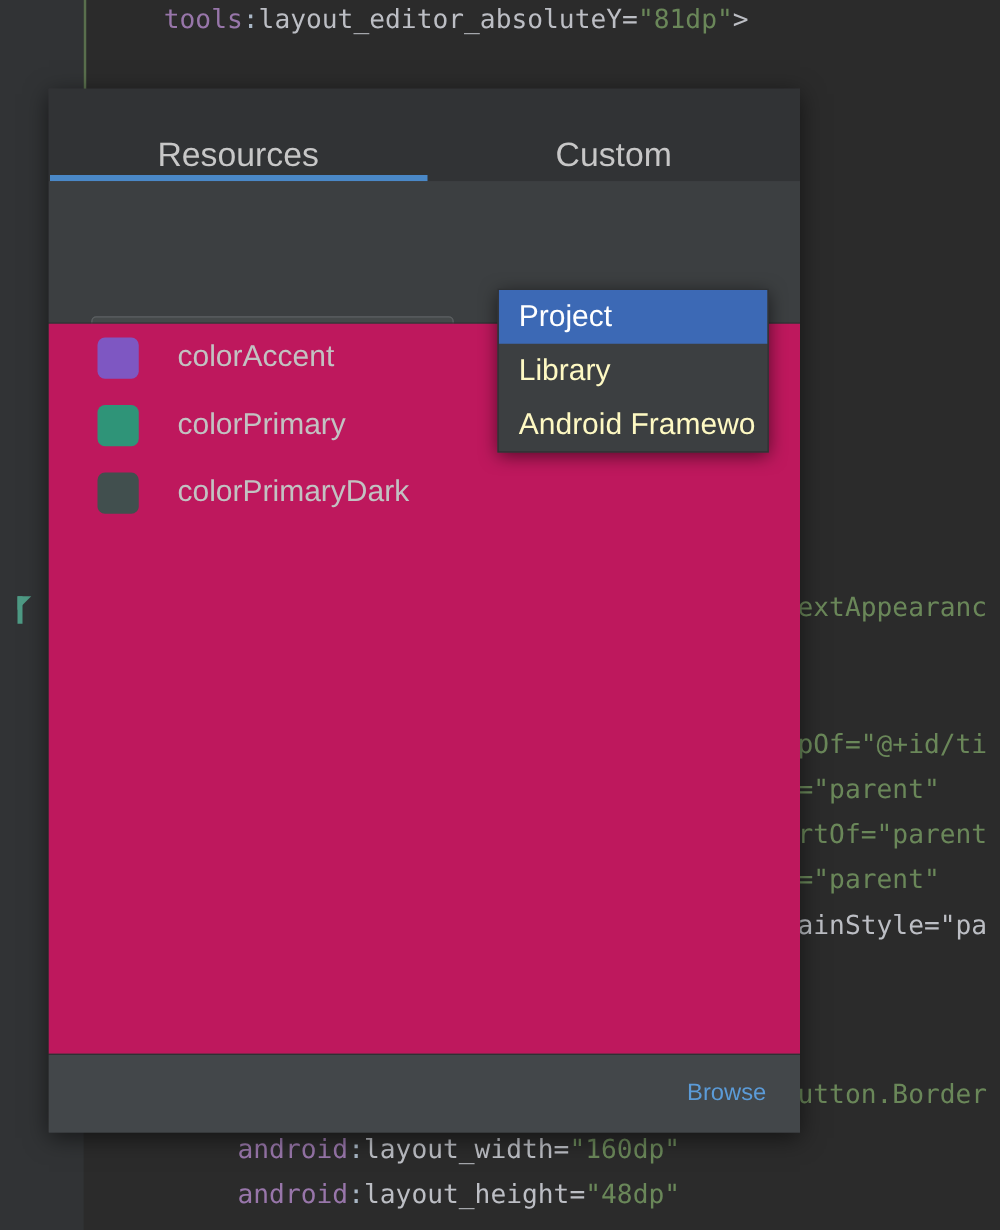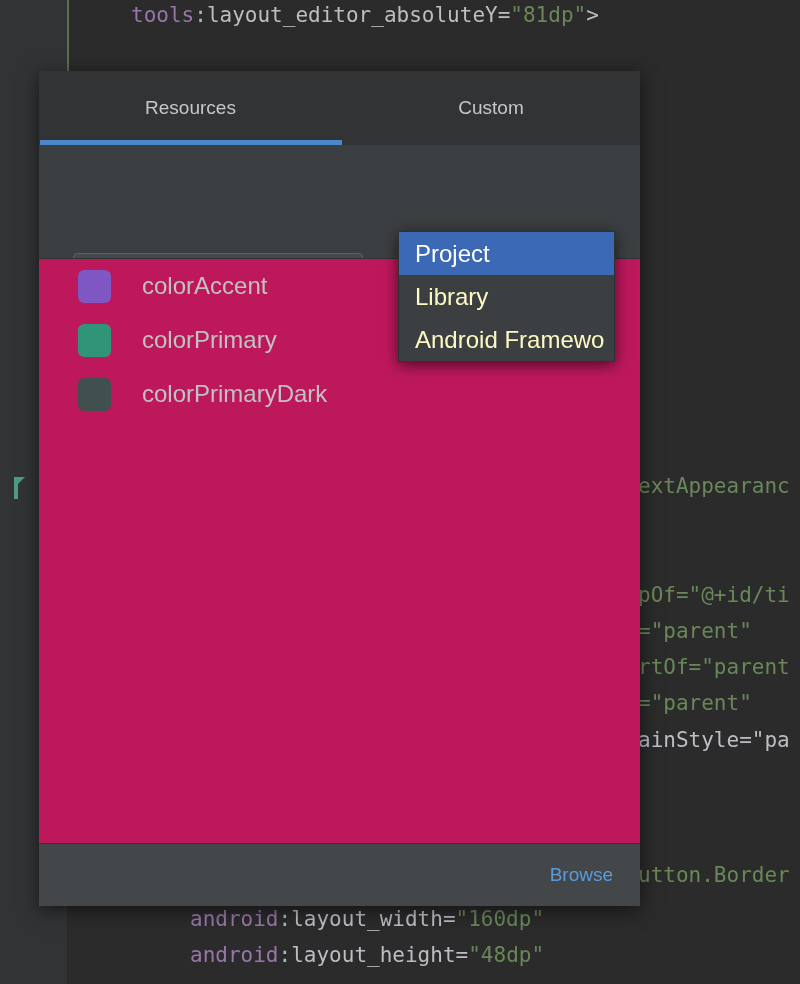--- a/index.html
+++ b/index.html
@@ -72,25 +72,25 @@
   }
 
   
   #tabbar {
     position: relative;
     height: 74px;
     background: #313335;
   }
   .tab {
     position: absolute;
-    top: 0;
+    top: 16px;
     height: 79px;
     line-height: 74px;
     text-align: center;
-    font-size: 19px;
+    font-size: 27px;
     color: #c7c7c7;
     cursor: default;
   }
   #tab-resources { left: 0; width: 303px; }
   #tab-custom    { left: 303px; width: 298px; }
   #tab-underline {
     position: absolute;
     left: 1px; top: 69px;
     width: 302px; height: 5px;
     background: #4a88c7;

